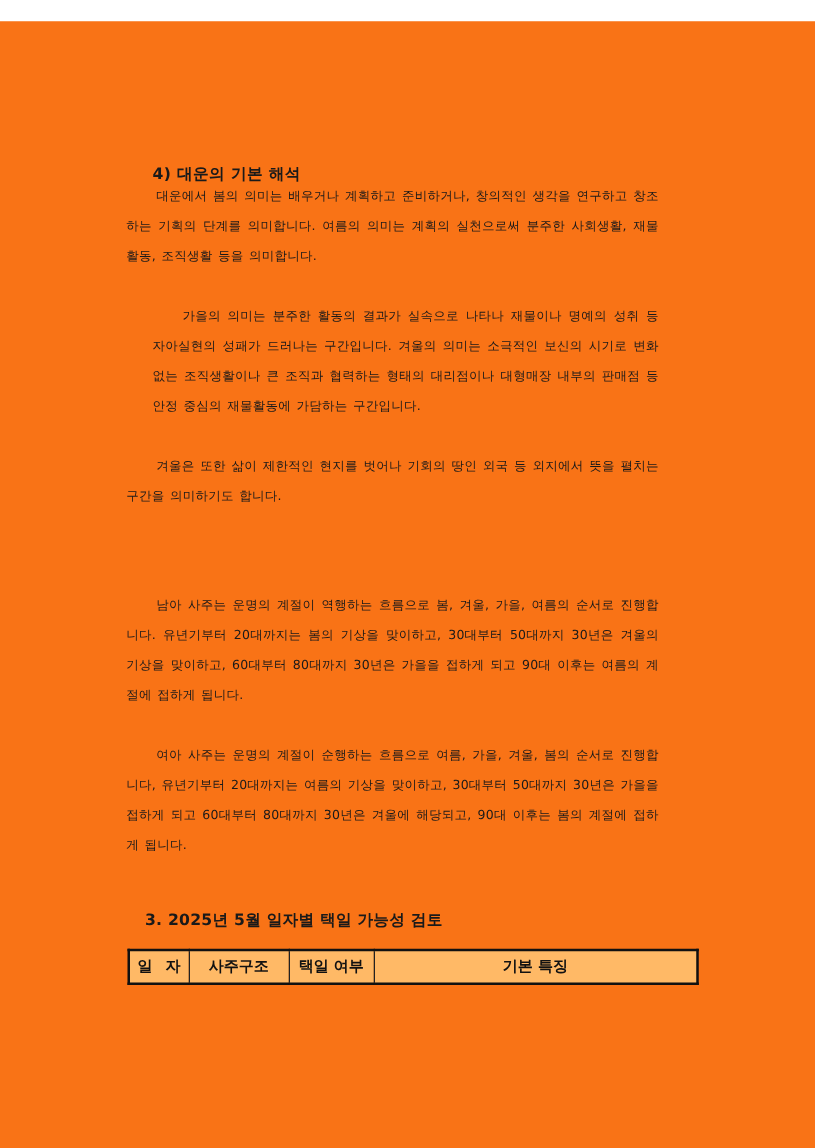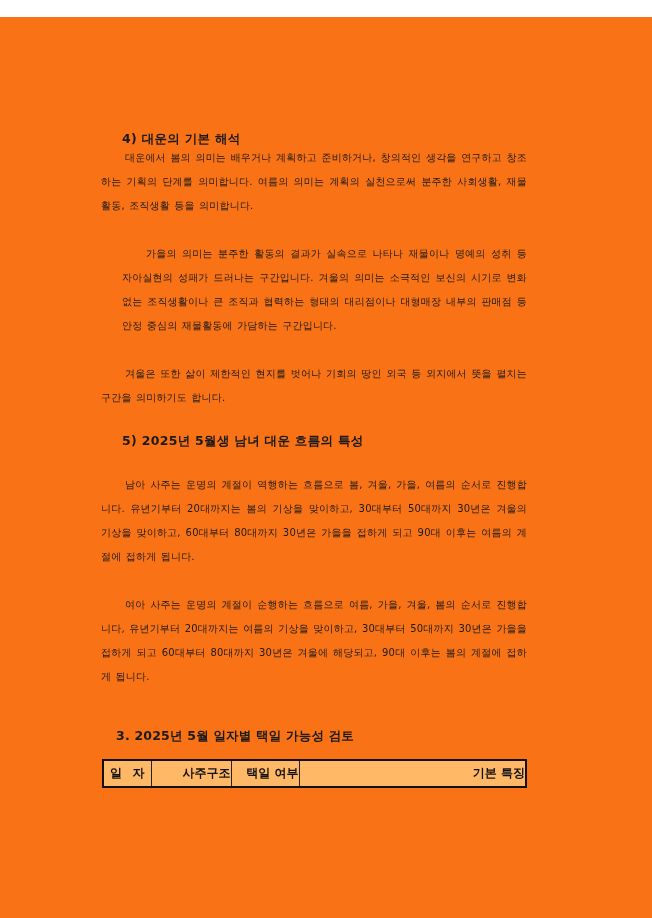--- a/index.html
+++ b/index.html
@@ -53,36 +53,36 @@
       font-size: 12.5px;
       font-weight: bold;
       white-space: nowrap;
       line-height: 16px;
       letter-spacing: 0.2px;
     }
     table.select-table {
       position: absolute;
       left: 102px;
       top: 742px;
-      width: 425px;
+      width: 457px;
       height: 29px;
       border-collapse: collapse;
       border: 2px solid #111111;
       table-layout: fixed;
       padding-left: 28px;
     }
     table.select-table th {
       background: #FFB966;
       border: 1.5px solid #222222;
       font-size: 12px;
       font-weight: bold;
       color: #111111;
       padding: 0;
       height: 25px;
-      text-align: right;
+      text-align: center;
       white-space: nowrap;
     }
     table.select-table th.col-date {
       text-align: justify;
       text-align-last: justify;
       padding: 0 6px;
     }
     .page-number {
       position: absolute;
       left: 0;
@@ -100,21 +100,20 @@
 <div class="page">
 
   <div class="section-heading" style="top:114px;">4) 대운의 기본 해석</div>
 
   <div class="content" style="top:129px;">
     <p class="para">대운에서 봄의 의미는 배우거나 계획하고 준비하거나, 창의적인 생각을 연구하고 창조하는 기획의 단계를 의미합니다. 여름의 의미는 계획의 실천으로써 분주한 사회생활, 재물활동, 조직생활 등을 의미합니다.</p>
     <p class="para" style="margin-top:24px;margin-left:21px;">가을의 의미는 분주한 활동의 결과가 실속으로 나타나 재물이나 명예의 성취 등 자아실현의 성패가 드러나는 구간입니다. 겨울의 의미는 소극적인 보신의 시기로 변화 없는 조직생활이나 큰 조직과 협력하는 형태의 대리점이나 대형매장 내부의 판매점 등 안정 중심의 재물활동에 가담하는 구간입니다.</p>
     <p class="para" style="margin-top:24px;">겨울은 또한 삶이 제한적인 현지를 벗어나 기회의 땅인 외국 등 외지에서 뜻을 펼치는 구간을 의미하기도 합니다.</p>
   </div>
 
-  <div class="section-heading" style="top:416px;">5) 2025년 5월생 남녀 대운 흐름의 특성</div>
 
   <div class="content" style="top:456px;">
     <p class="para">남아 사주는 운명의 계절이 역행하는 흐름으로 봄, 겨울, 가을, 여름의 순서로 진행합니다. 유년기부터 20대까지는 봄의 기상을 맞이하고, 30대부터 50대까지 30년은 겨울의 기상을 맞이하고, 60대부터 80대까지 30년은 가을을 접하게 되고 90대 이후는 여름의 계절에 접하게 됩니다.</p>
     <p class="para" style="margin-top:24px;">여아 사주는 운명의 계절이 순행하는 흐름으로 여름, 가을, 겨울, 봄의 순서로 진행합니다, 유년기부터 20대까지는 여름의 기상을 맞이하고, 30대부터 50대까지 30년은 가을을 접하게 되고 60대부터 80대까지 30년은 겨울에 해당되고, 90대 이후는 봄의 계절에 접하게 됩니다.</p>
   </div>
 
   <div class="chapter-heading" style="top:711px;">3. 2025년 5월 일자별 택일 가능성 검토</div>
 
   <table class="select-table">
     <colgroup>

